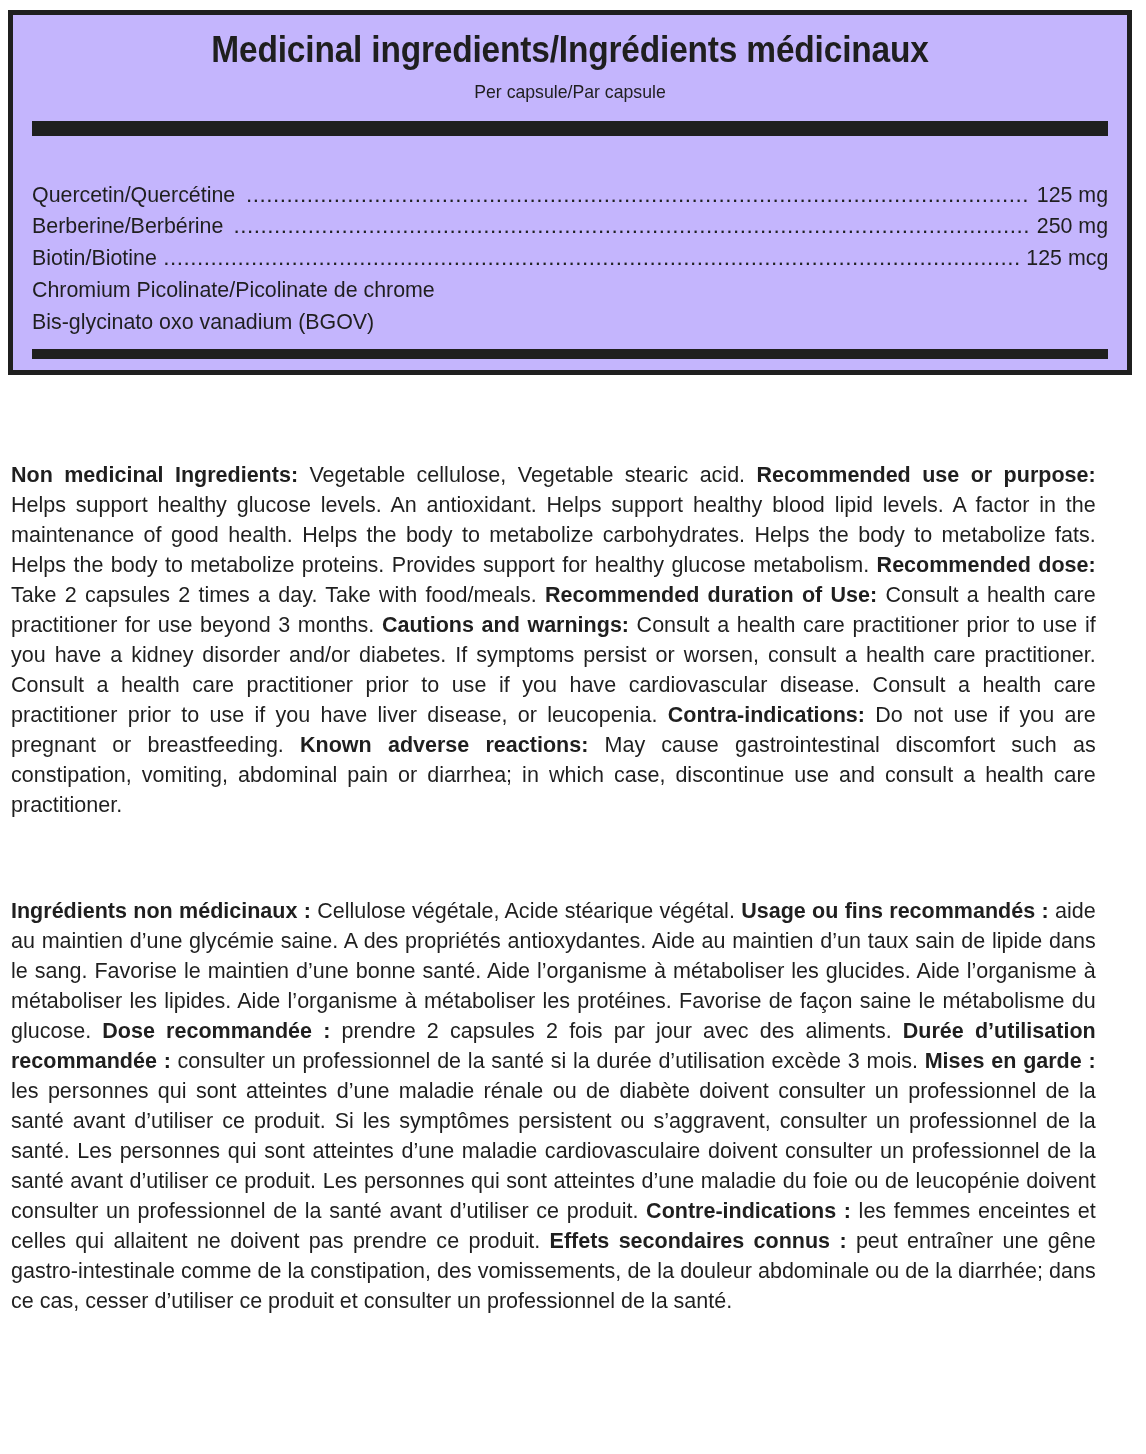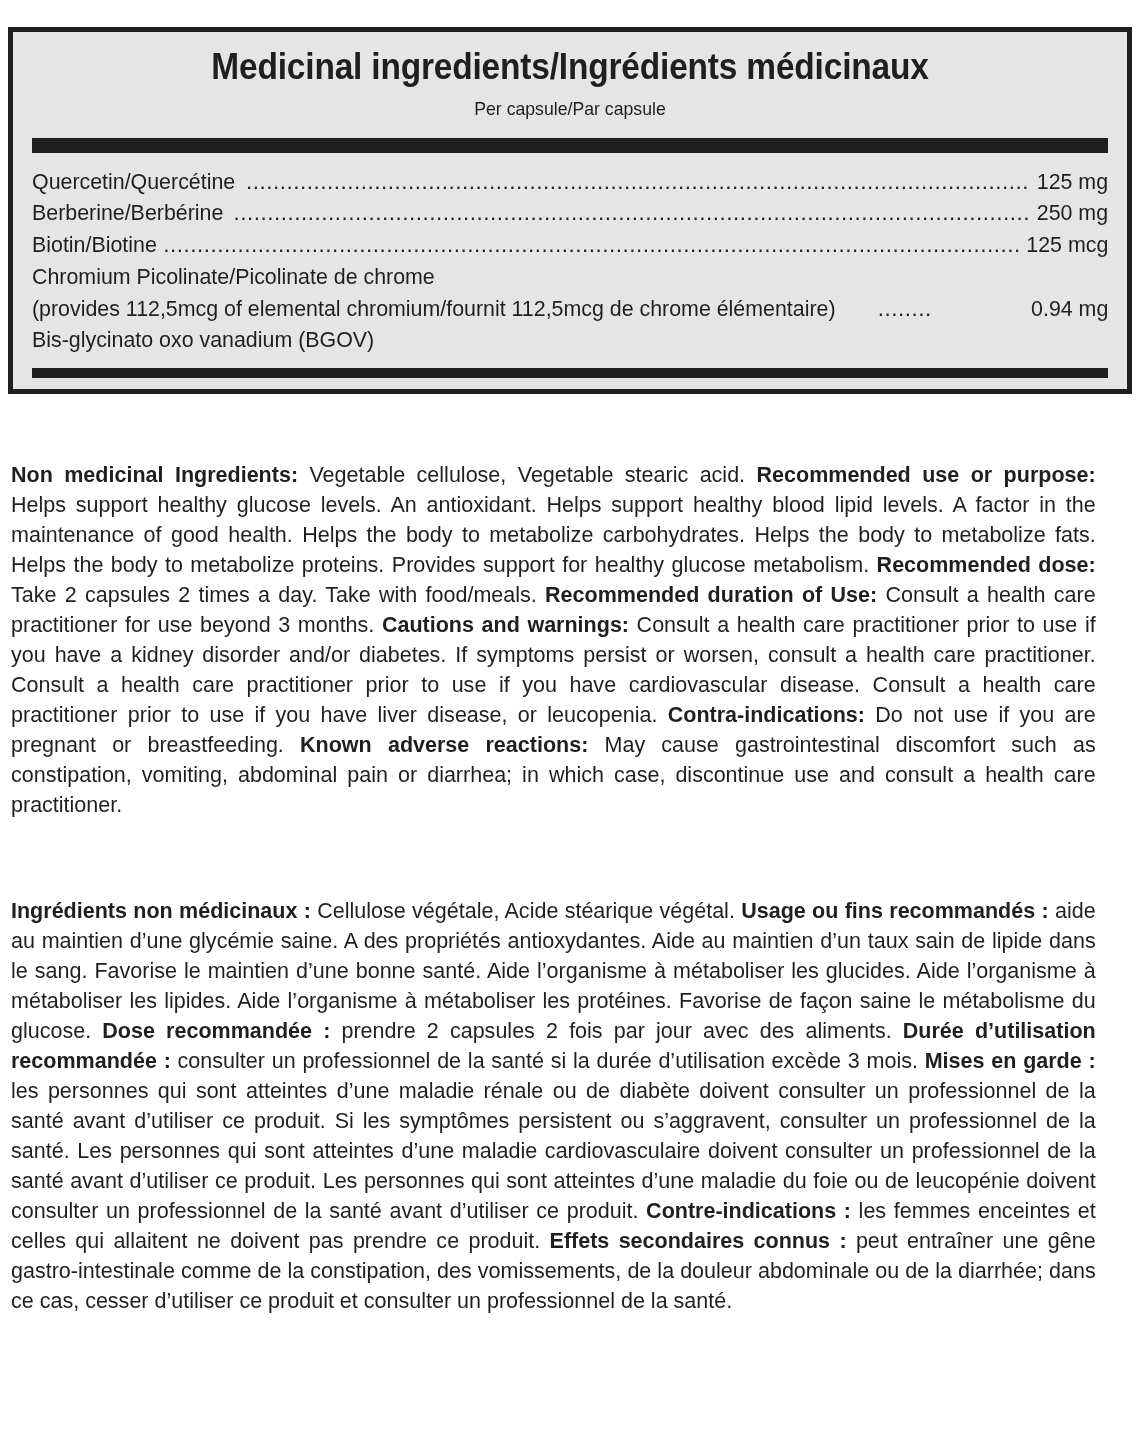--- a/index.html
+++ b/index.html
@@ -20,25 +20,25 @@
     position: relative;
     width: 1146px;
     height: 1454px;
     box-sizing: border-box;
   }
 
   
   .panel {
     position: absolute;
     left: 8px;
-    top: 27px;
+    top: 10px;
     width: 1124px;
     box-sizing: border-box;
     border: 5px solid #1f1f1f;
-    background: #e5e5e5;
+    background: #c4b5fd;
     padding: 0;
   }
 
   .panel-head {
     padding: 16px 14px 6px 14px;
     text-align: center;
   }
 
   .panel-title {
     font-size: 36px;
@@ -68,20 +68,21 @@
     margin-top: 11px;
   }
   .rule-bottom {
     height: 10px;
     background: #1f1f1f;
     margin-bottom: 11px;
   }
 
   .ing-list {
     padding: 13px 19px 12px 19px;
+    margin-top: 30px;
   }
 
   .ing-row {
     display: flex;
     align-items: baseline;
     font-size: 22.5px;
     line-height: 1.41;
     white-space: nowrap;
   }
   .ing-name {
@@ -161,25 +162,20 @@
         <span class="ing-value">250 mg</span>
       </div>
 
       <div class="ing-row">
         <span class="ing-name">Biotin/Biotine </span>
         <span class="ing-dots">................................................................................................................................</span>
         <span class="ing-value">125 mcg</span>
       </div>
 
       <div class="ing-sub">Chromium Picolinate/Picolinate de chrome</div>
-      <div class="ing-row">
-        <span class="ing-name">(provides 112,5mcg of elemental chromium/fournit 112,5mcg de chrome élémentaire)</span>
-        <span class="ing-dots">........</span>
-        <span class="ing-value">0.94 mg</span>
-      </div>
 
       <div class="ing-sub">Bis-glycinato oxo vanadium (BGOV)</div>
 
     </div>
 
     <div class="rule-wrap">
       <div class="rule-bottom"></div>
     </div>
 
   </div>

